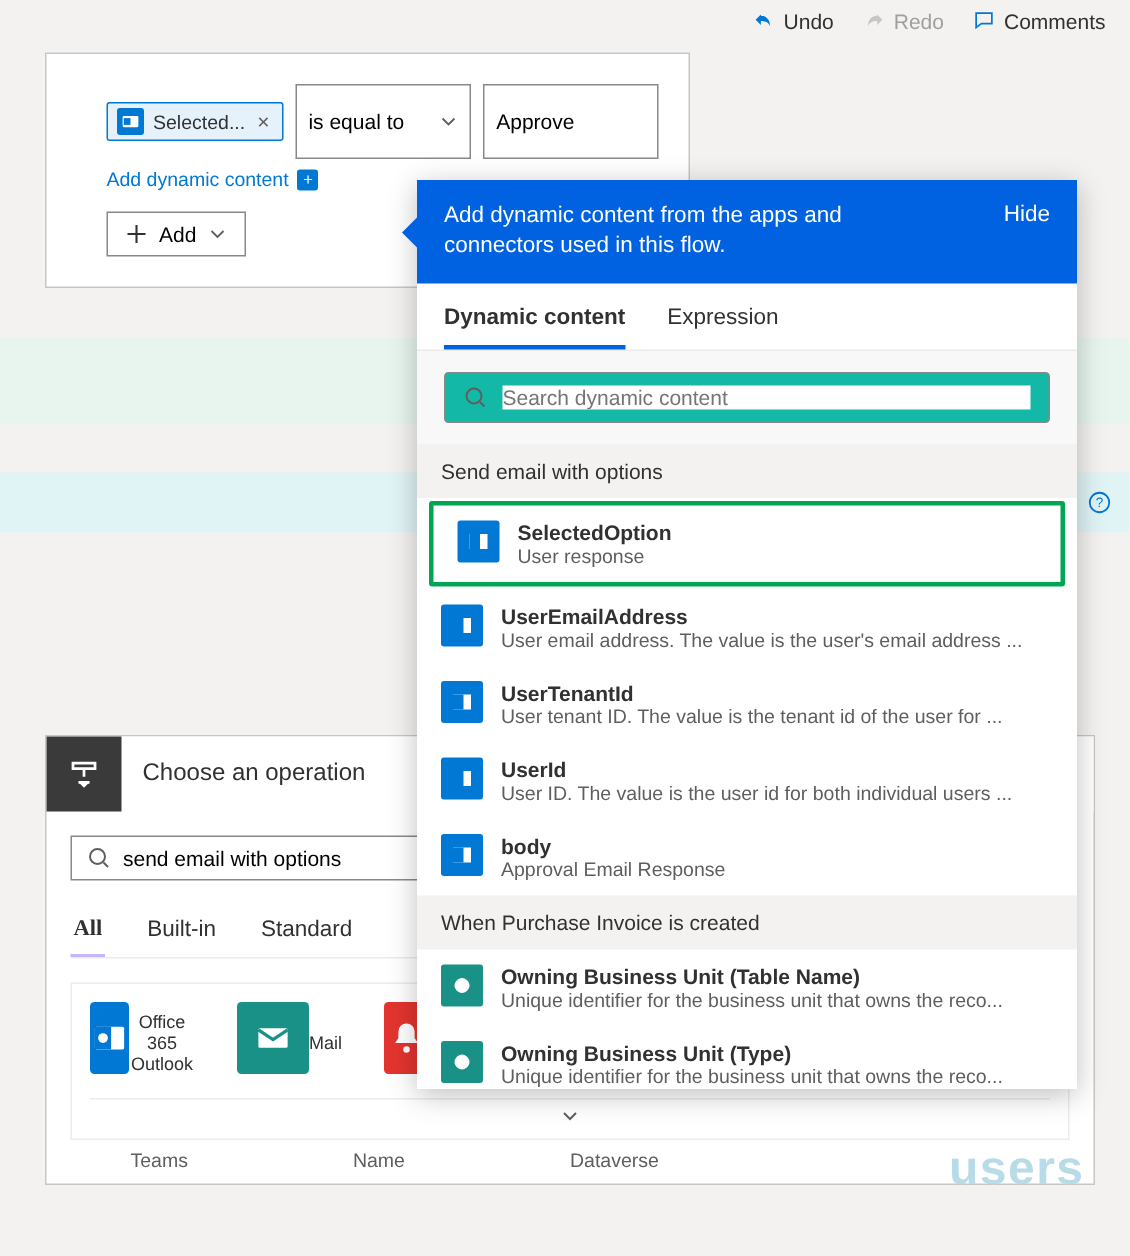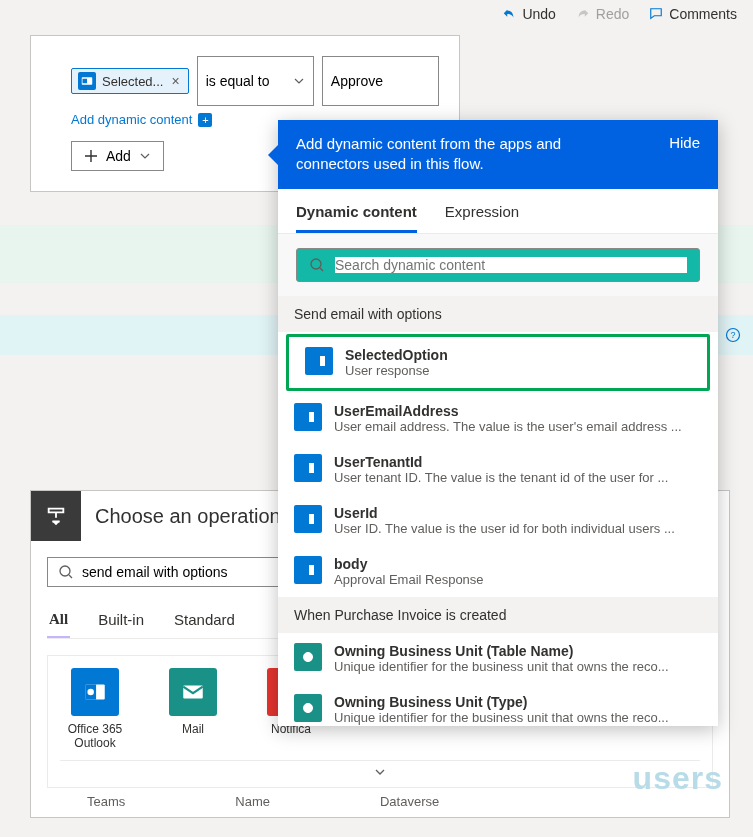--- a/index.html
+++ b/index.html
@@ -27,30 +27,30 @@
 
   
   .green-band { position: absolute; top: 225px; left: 0; right: 0; height: 58px; background: #e7f5ee; }
   .blue-band { position: absolute; top: 315px; left: 0; right: 0; height: 40px; background: #e0f3f5; display: flex; align-items: center; justify-content: flex-end; padding-right: 12px; color: #0078d4; }
   .blue-band svg { width: 16px; height: 16px; }
 
   .op-card { position: absolute; top: 490px; left: 30px; width: 700px; background: #fff; border: 1px solid #c8c6c4; }
   .op-header { display: flex; align-items: center; background: #fff; }
   .op-header-icon { width: 50px; height: 50px; background: #3a3a3a; display: flex; align-items: center; justify-content: center; }
   .op-header-icon svg { width: 22px; height: 22px; fill: #fff; }
-  .op-header-title { padding-left: 14px; font-size: 20px; color: #323130; }
+  .op-header-title { padding-left: 14px; font-size: 16px; color: #323130; }
   .op-body { padding: 16px 16px 8px 16px; }
   .search-box { display: flex; align-items: center; border: 1px solid #8a8886; padding: 6px 10px; gap: 8px; font-size: 14px; }
   .search-box input { border: none; outline: none; flex: 1; font-size: 14px; }
   .op-tabs { display: flex; gap: 26px; margin-top: 16px; font-size: 15px; color: #323130; border-bottom: 1px solid #edebe9; }
   .op-tab { padding: 8px 2px; cursor: pointer; }
   .op-tab.active { border-bottom: 2px solid #c4b5fd; font-weight: 600; font-family: Liberation Serif, serif; }
   .connector-grid { border: 1px solid #edebe9; margin-top: 16px; padding: 12px 12px 4px 12px; }
   .connector-row { display: flex; gap: 28px; }
-  .connector-item { width: 70px; display: flex; flex-direction: column; align-items: center; font-size: 12px; text-align: center; color: #323130; }
+  .connector-item { width: 70px; display: flex; align-items: center; font-size: 12px; text-align: center; color: #323130; }
   .connector-icon { width: 48px; height: 48px; border-radius: 3px; display: flex; align-items: center; justify-content: center; margin-bottom: 6px; }
   .ci-blue { background: #0078d4; }
   .ci-teal { background: #1a9186; }
   .ci-red { background: #e3342f; }
   .connector-icon svg { width: 26px; height: 26px; fill: #fff; }
   .row-chevron { display: flex; justify-content: center; border-top: 1px solid #edebe9; padding: 4px 0; margin-top: 10px; color: #605e5c; }
   .subtabs { display: flex; font-size: 13px; color: #605e5c; gap: 110px; padding: 6px 40px 0 40px; }
 
   
   .flyout { position: absolute; top: 120px; left: 278px; width: 440px; background: #fff; box-shadow: 0 4px 18px rgba(0,0,0,0.25); z-index: 50; }

